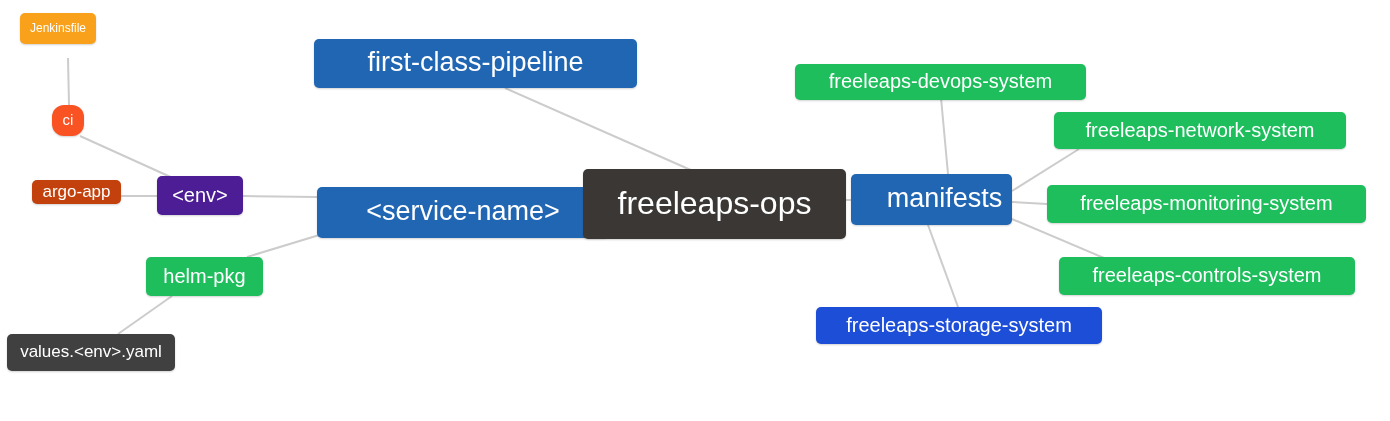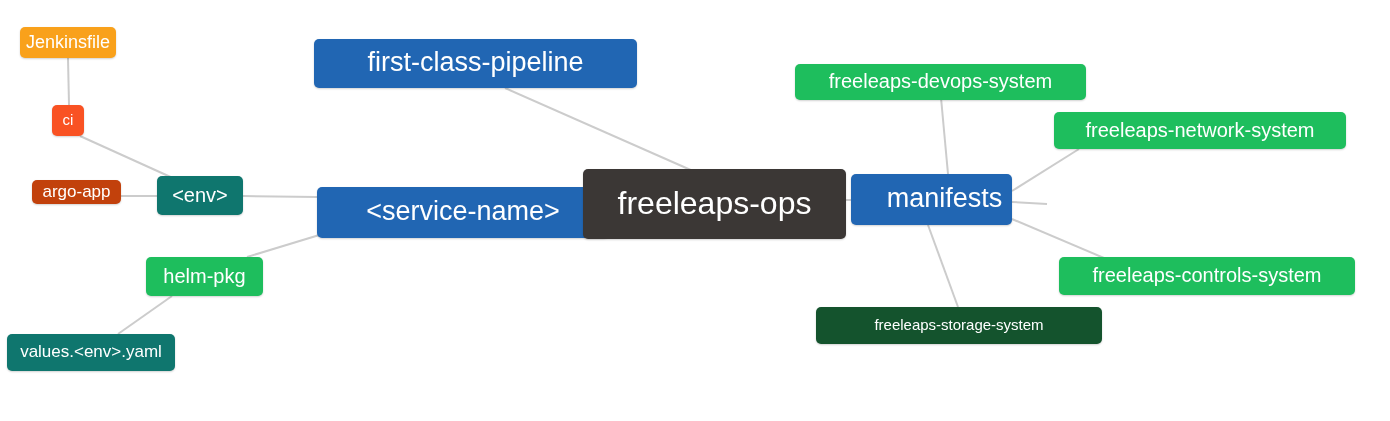--- a/index.html
+++ b/index.html
@@ -54,55 +54,58 @@
       <line x1="118" y1="334" x2="172" y2="296" stroke="#cccccc" stroke-width="2"></line>
       <line x1="505" y1="88" x2="693" y2="171" stroke="#cccccc" stroke-width="2"></line>
       <line x1="564" y1="198" x2="583" y2="198" stroke="#cccccc" stroke-width="2"></line>
       <line x1="846" y1="200" x2="851" y2="200" stroke="#cccccc" stroke-width="2"></line>
       <line x1="948" y1="174" x2="938" y2="65" stroke="#cccccc" stroke-width="2"></line>
       <line x1="1012" y1="191" x2="1079" y2="149" stroke="#cccccc" stroke-width="2"></line>
       <line x1="1012" y1="202" x2="1047" y2="204" stroke="#cccccc" stroke-width="2"></line>
       <line x1="1012" y1="219" x2="1104" y2="258" stroke="#cccccc" stroke-width="2"></line>
       <line x1="928" y1="225" x2="958" y2="307" stroke="#cccccc" stroke-width="2"></line>
     </svg>
-<div class="node" style="left: 20px; top: 27px; width: 96px; height: 31px; background: rgb(249, 161, 27); font-size: 18px;">
+<div class="node" style="left: 20px; top: 13px; width: 76px; height: 31px; background: rgb(249, 161, 27); font-size: 12px;">
       <span>Jenkinsfile</span>
     </div>
-    <div class="node" style="left: 52px; top: 105px; width: 32px; height: 31px; background: rgb(249, 82, 35); font-size: 15px;">
+    <div class="node" style="left: 52px; top: 105px; width: 32px; height: 31px; background: rgb(249, 82, 35); font-size: 15px; border-radius: 12px;">
       <span>ci</span>
     </div>
     <div class="node" style="left: 32px; top: 180px; width: 89px; height: 24px; background: #c2410c; font-size: 17px;">
       <span>argo-app</span>
     </div>
-    <div class="node" style="left: 157px; top: 176px; width: 86px; height: 39px; background: #0f766e; font-size: 20px;">
+    <div class="node" style="left: 157px; top: 176px; width: 86px; height: 39px; background: #4c1d95; font-size: 20px;">
       <span>&lt;env&gt;</span>
     </div>
     <div class="node" style="left: 146px; top: 257px; width: 117px; height: 39px; background: rgb(30, 190, 93); font-size: 20px; justify-content: center;">
       <span>helm-pkg</span>
     </div>
-    <div class="node" style="left: 7px; top: 334px; width: 168px; height: 37px; background: #0f766e; font-size: 17px;">
+    <div class="node" style="left: 7px; top: 334px; width: 168px; height: 37px; background: #404040; font-size: 17px;">
       <span>values.&lt;env&gt;.yaml</span>
     </div>
     <div class="node" style="left: 314px; top: 39px; width: 323px; height: 49px; background: rgb(33, 102, 179); font-size: 27px;">
       <span>first-class-pipeline</span>
     </div>
     <div class="node" style="left: 317px; top: 171px; width: 292px; height: 51px; background: rgb(33, 102, 179); font-size: 27px; margin-top: 16px;">
       <span>&lt;service-name&gt;</span>
     </div>
     <div class="node" style="left: 583px; top: 169px; width: 263px; height: 70px; background: rgb(59, 55, 53); font-size: 32px;">
       <span>freeleaps-ops</span>
     </div>
     <div class="node" style="left: 851px; top: 174px; width: 161px; height: 51px; background: rgb(33, 102, 179); font-size: 27px; padding-left: 26px;">
       <span>manifests</span>
     </div>
     <div class="node" style="left: 795px; top: 29px; width: 291px; height: 36px; background: rgb(30, 190, 93); font-size: 20px; margin-top: 35px;">
       <span>freeleaps-devops-system</span>
     </div>
     <div class="node" style="left: 1054px; top: 112px; width: 292px; height: 37px; background: rgb(30, 190, 93); font-size: 20px;">
       <span>freeleaps-network-system</span>
     </div>
+    <div class="node" style="left: 1047px; top: 185px; width: 319px; height: 38px; background: rgb(30, 190, 93); font-size: 20px;">
+      <span>freeleaps-monitoring-system</span>
+    </div>
     <div class="node" style="left: 1059px; top: 257px; width: 296px; height: 38px; background: rgb(30, 190, 93); font-size: 20px;">
       <span>freeleaps-controls-system</span>
     </div>
-    <div class="node" style="left: 816px; top: 307px; width: 286px; height: 37px; background: #14532d; font-size: 15px;">
+    <div class="node" style="left: 816px; top: 307px; width: 286px; height: 37px; background: #1d4ed8; font-size: 20px;">
       <span>freeleaps-storage-system</span>
     </div>
   </div>
 
 </body></html>

